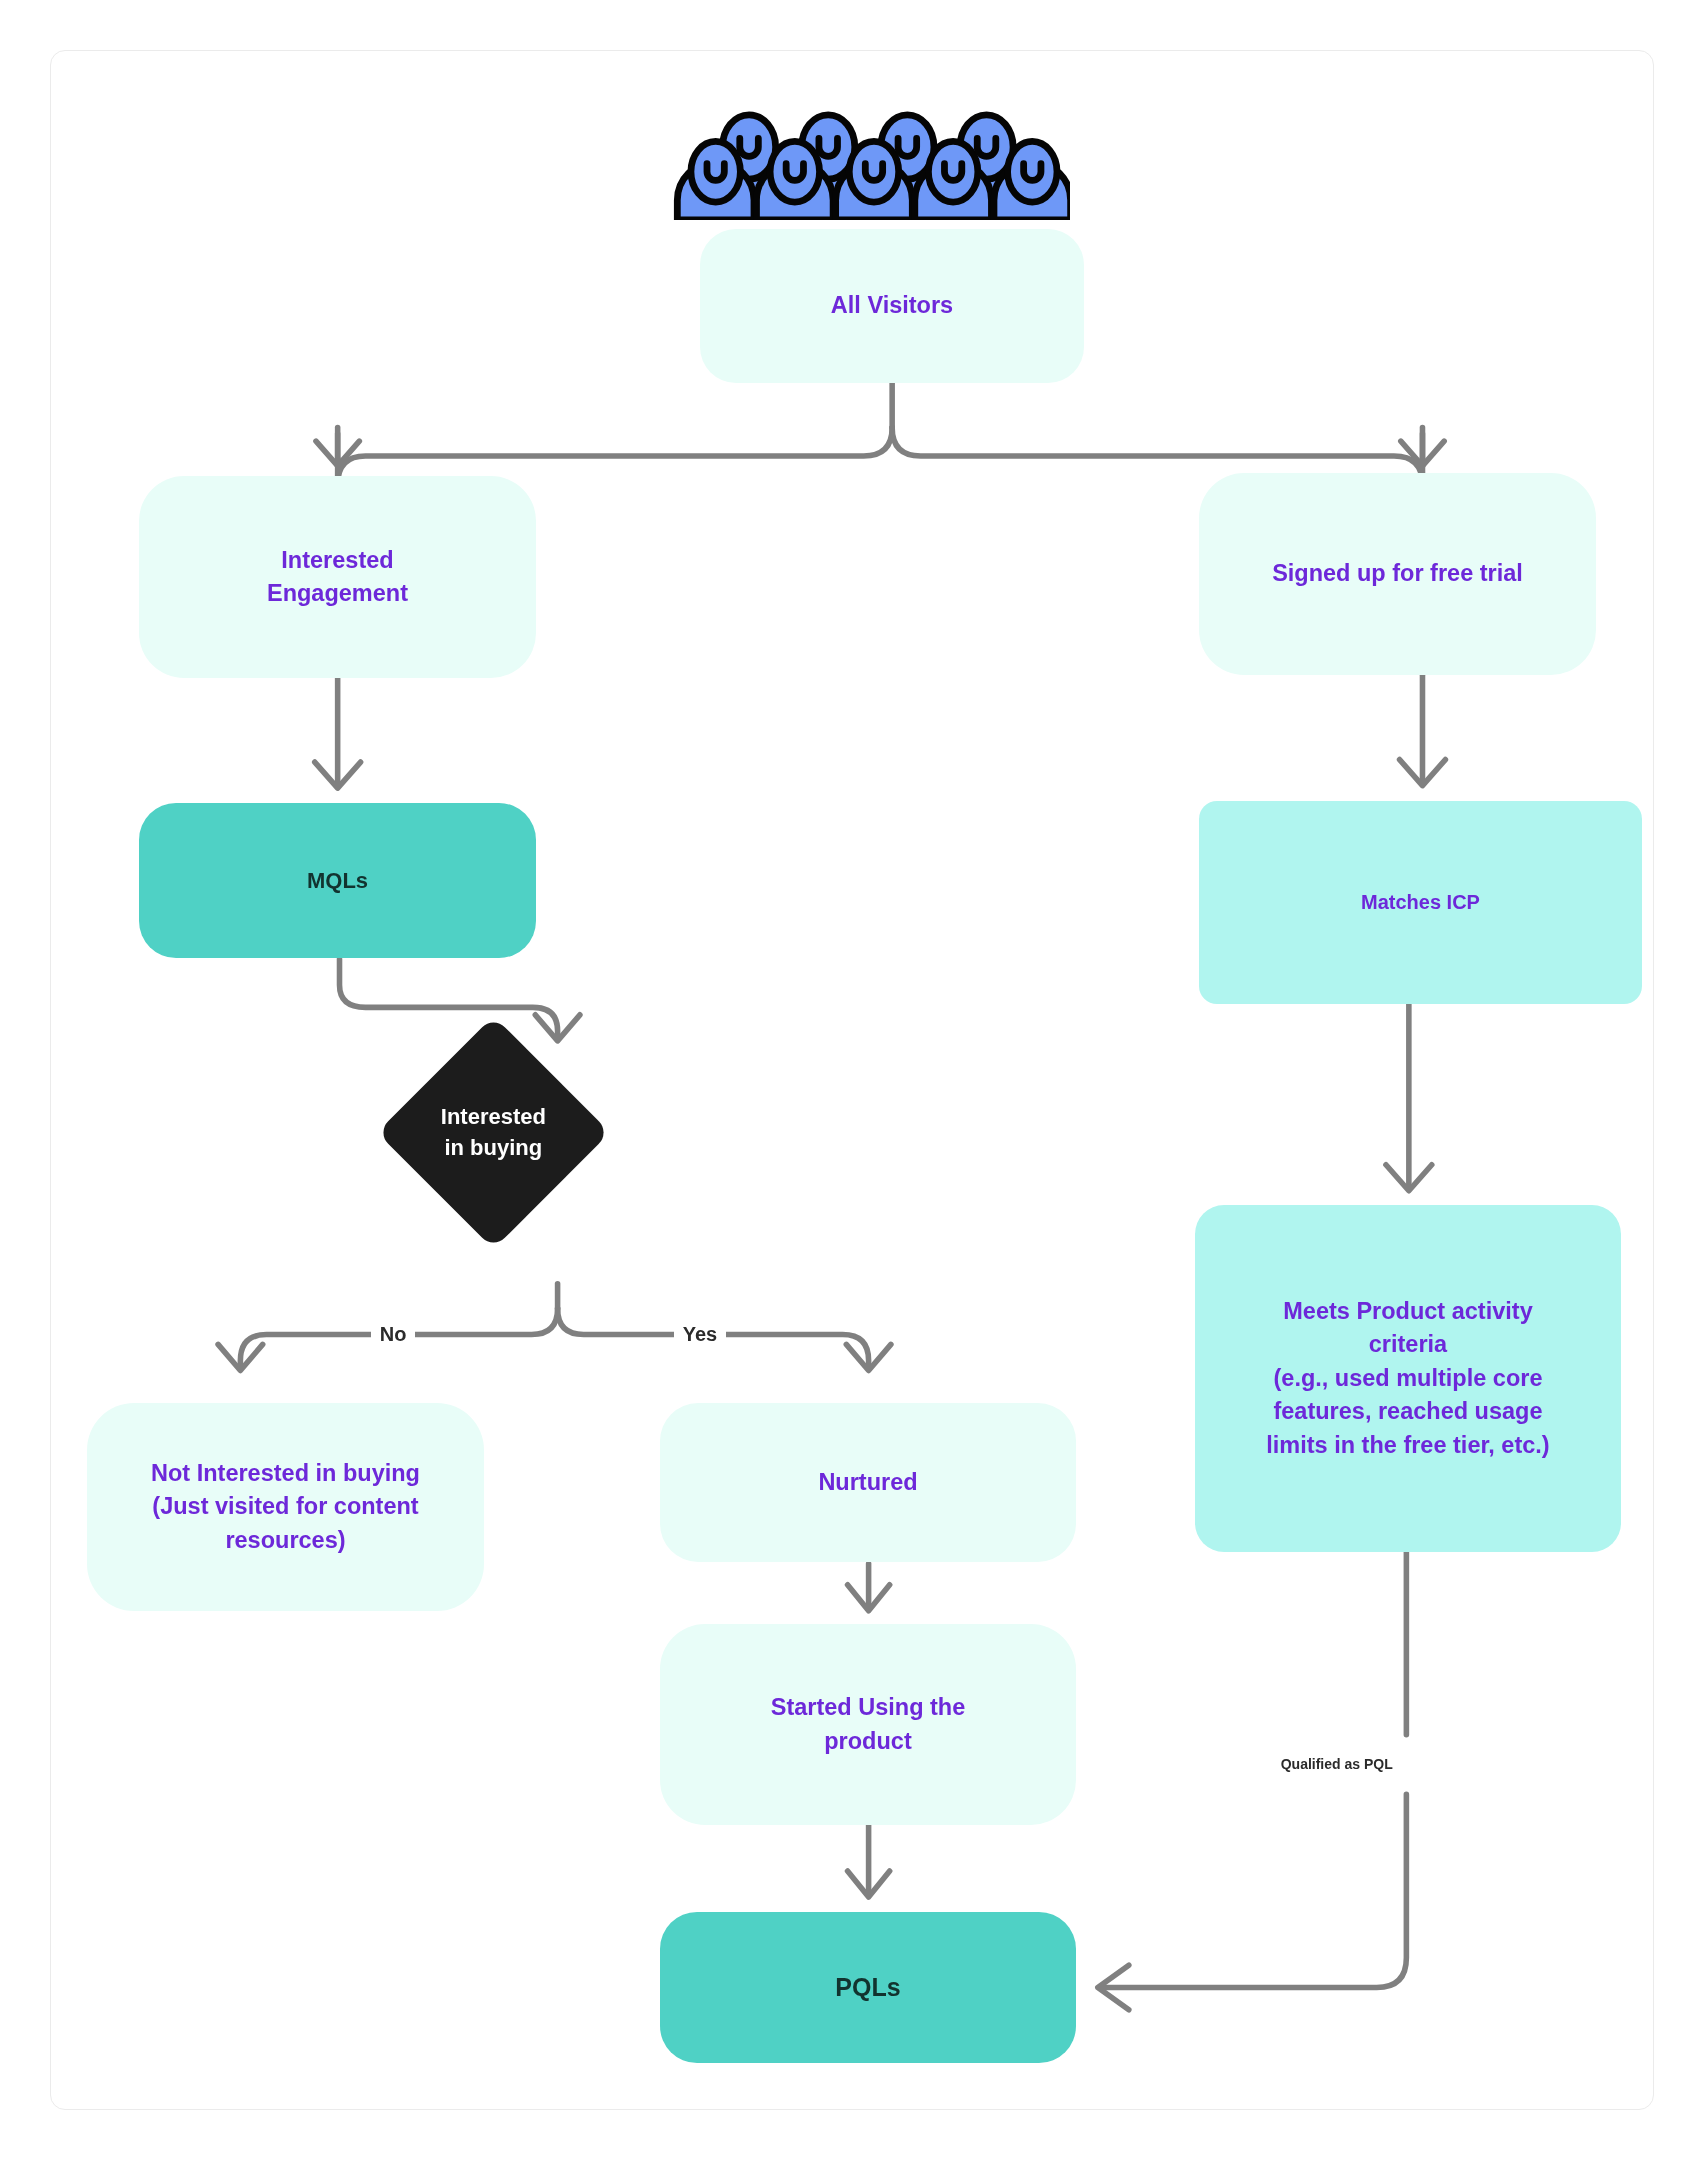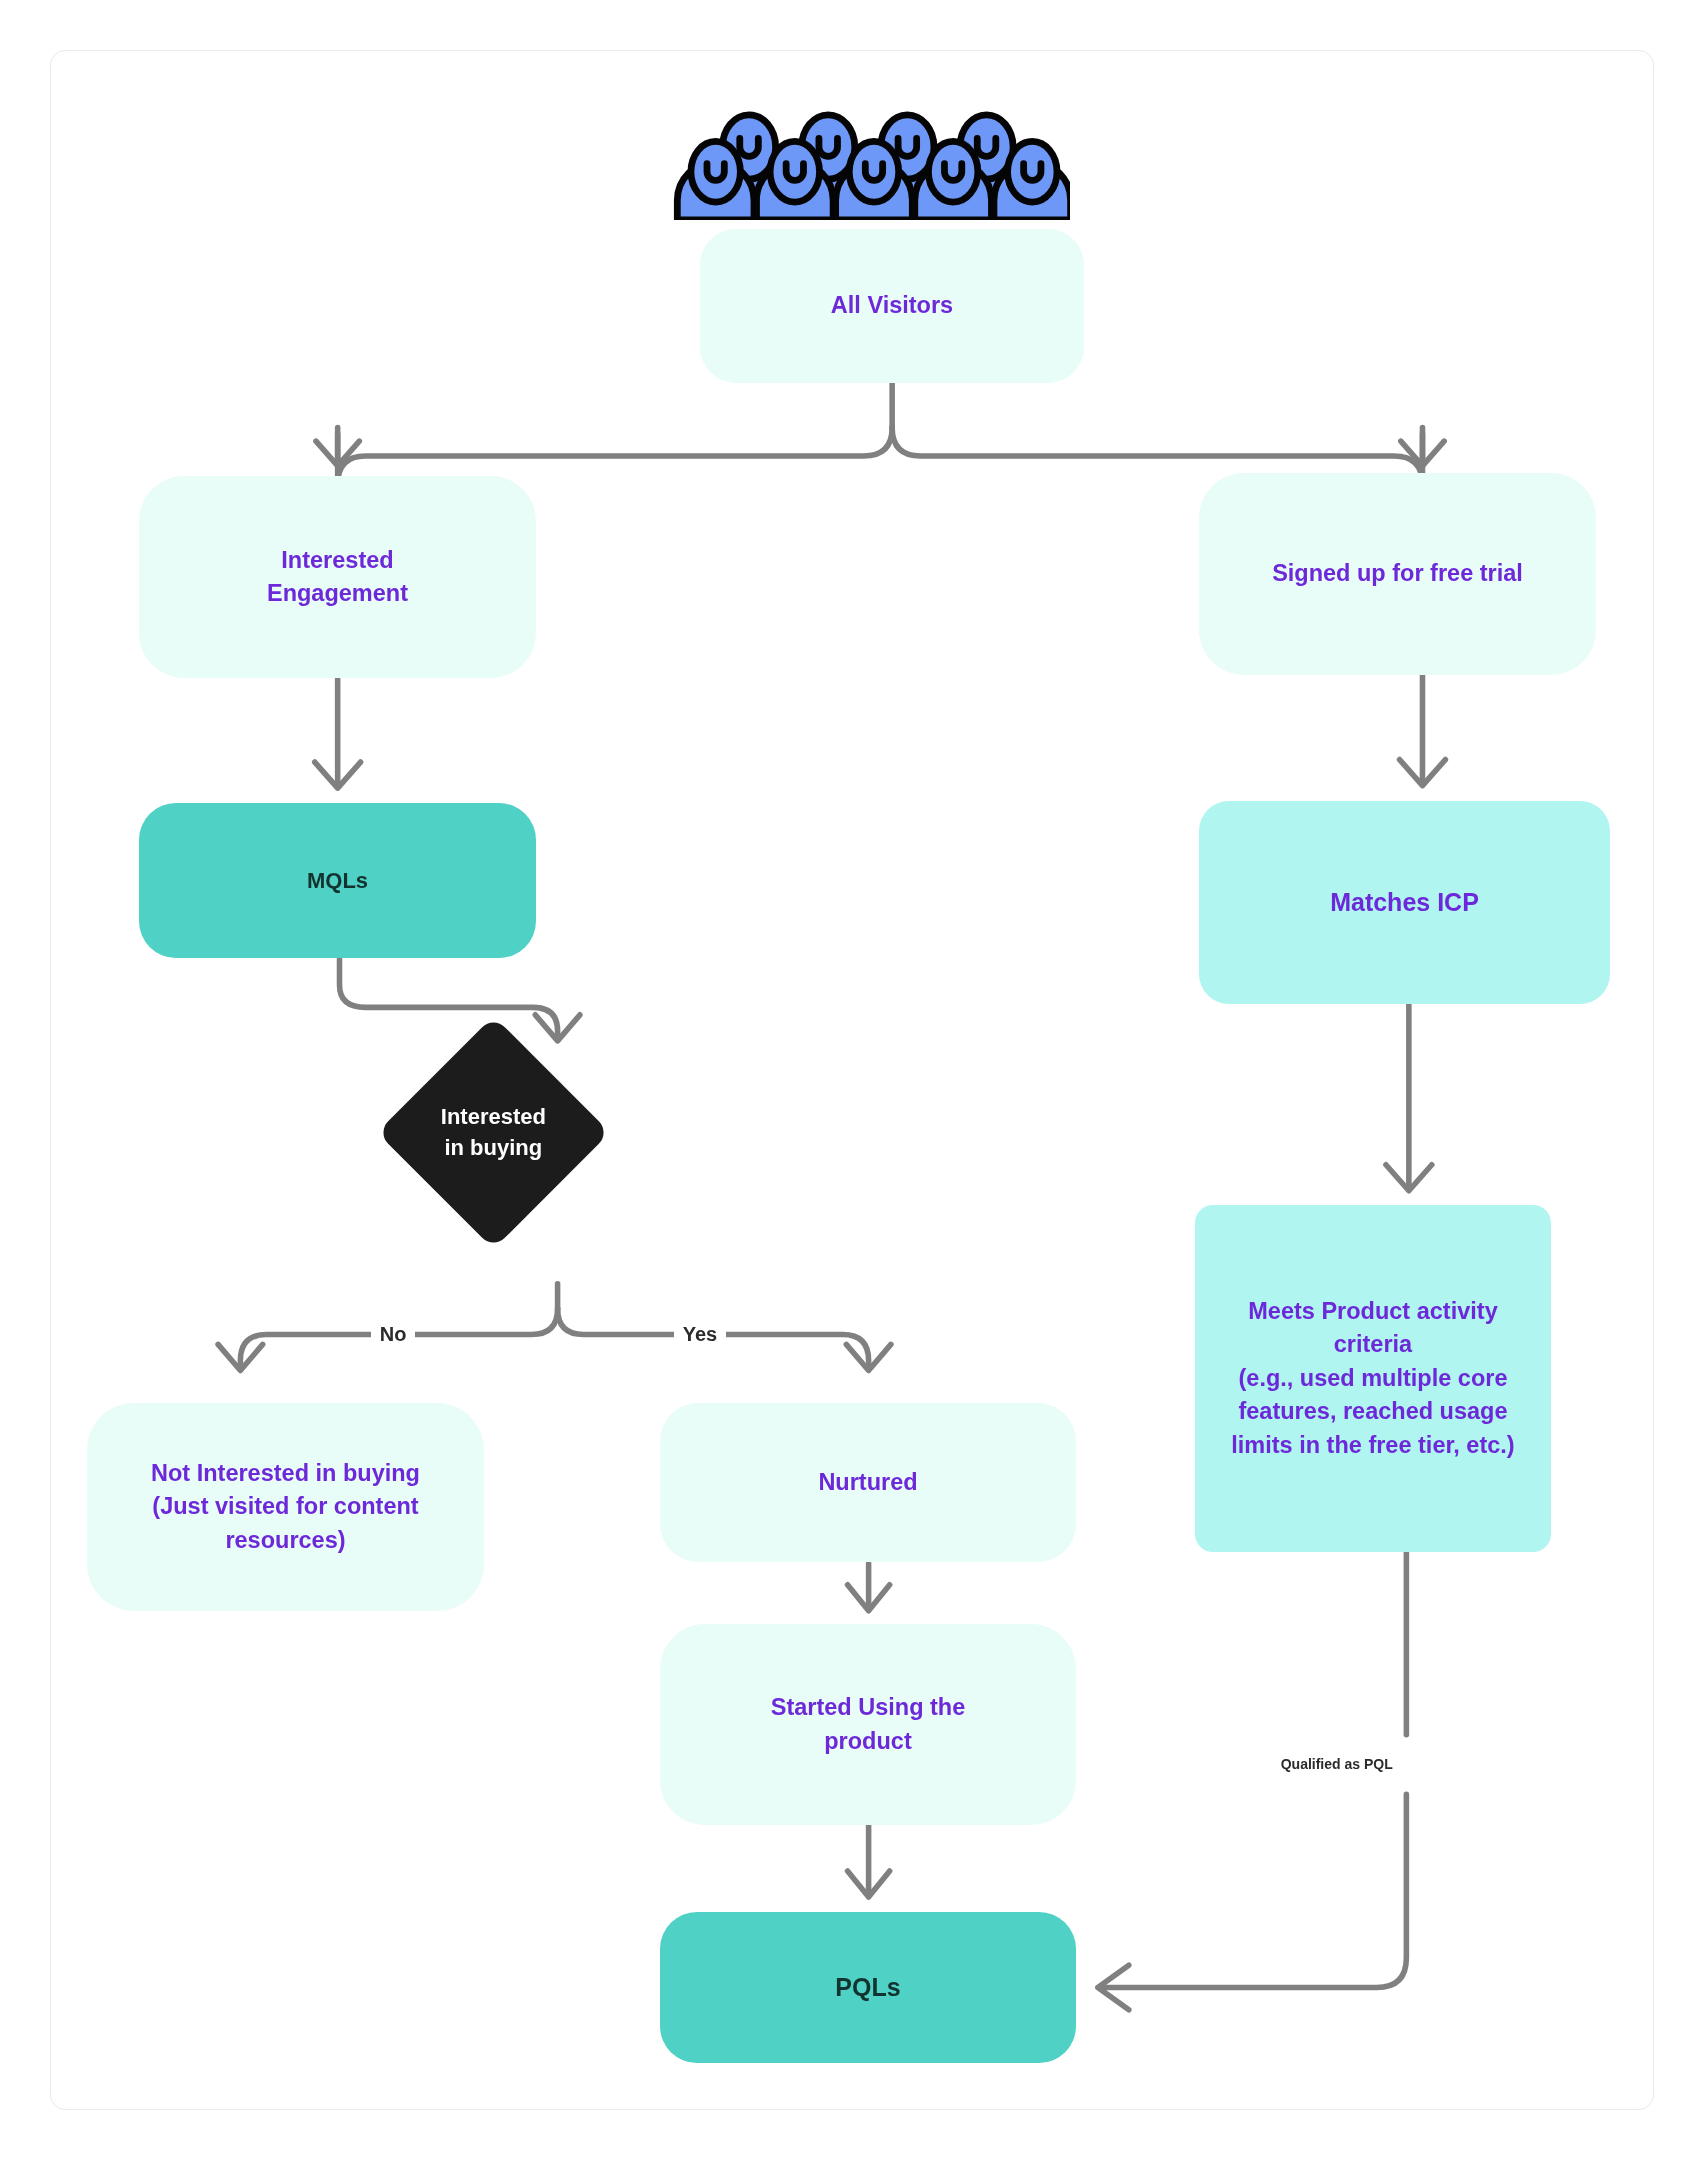--- a/index.html
+++ b/index.html
@@ -183,30 +183,30 @@
   </div>
 
   <div class="node n-pale" style="left:1199px;top:473px;width:397px;height:202px;border-radius:45px;font-size:23.5px;">
     <span>Signed up for free trial</span>
   </div>
 
   <div class="node n-teal" style="left:139px;top:803px;width:397px;height:155px;border-radius:37px;font-size:22px;">
     <span>MQLs</span>
   </div>
 
-  <div class="node n-cyan" style="left:1199px;top:801px;width:411px;height:203px;border-radius:30px;font-size:25px;">
+  <div class="node n-cyan" style="left:1199px;top:801px;width:443px;height:203px;border-radius:18px;font-size:20px;">
     <span>Matches ICP</span>
   </div>
 
   <div class="diamond" style="left:411px;top:1050px;width:165px;height:165px;border-radius:16px;transform:rotate(45deg);transform-origin:center;font-size:22px;">
     <span class="dlabel">Interested
 in buying</span>
   </div>
 
-  <div class="node n-cyan" style="left:1195px;top:1205px;width:356px;height:347px;border-radius:18px;font-size:23.5px;white-space:pre-line;">
+  <div class="node n-cyan" style="left:1195px;top:1205px;width:426px;height:347px;border-radius:29px;font-size:23.5px;white-space:pre-line;">
     <span>Meets Product activity
 criteria
 (e.g., used multiple core
 features, reached usage
 limits in the free tier, etc.)</span>
   </div>
 
   <div class="node n-pale" style="left:87px;top:1403px;width:397px;height:208px;border-radius:47px;font-size:23.5px;white-space:pre-line;">
     <span>Not Interested in buying
 (Just visited for content

